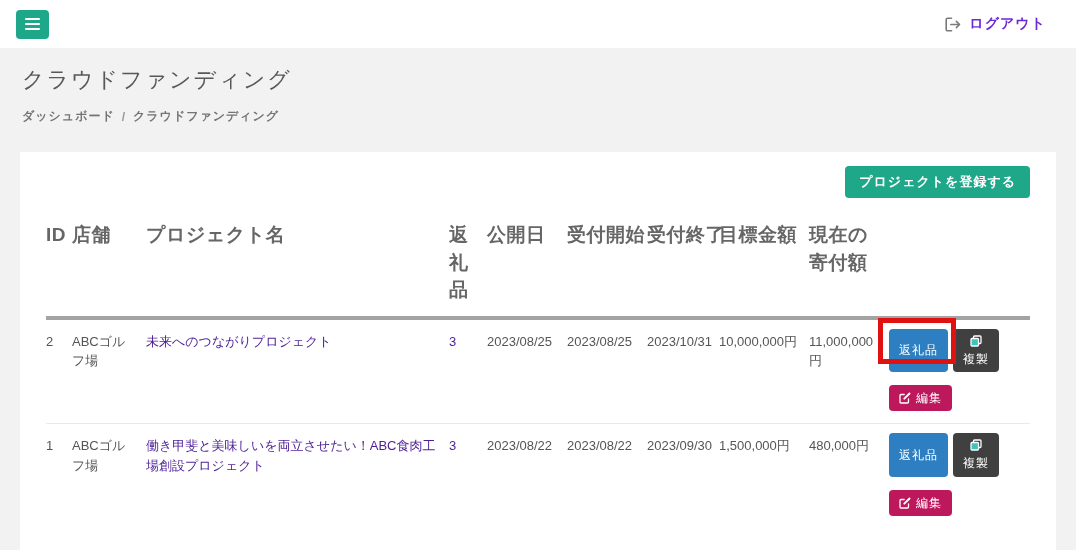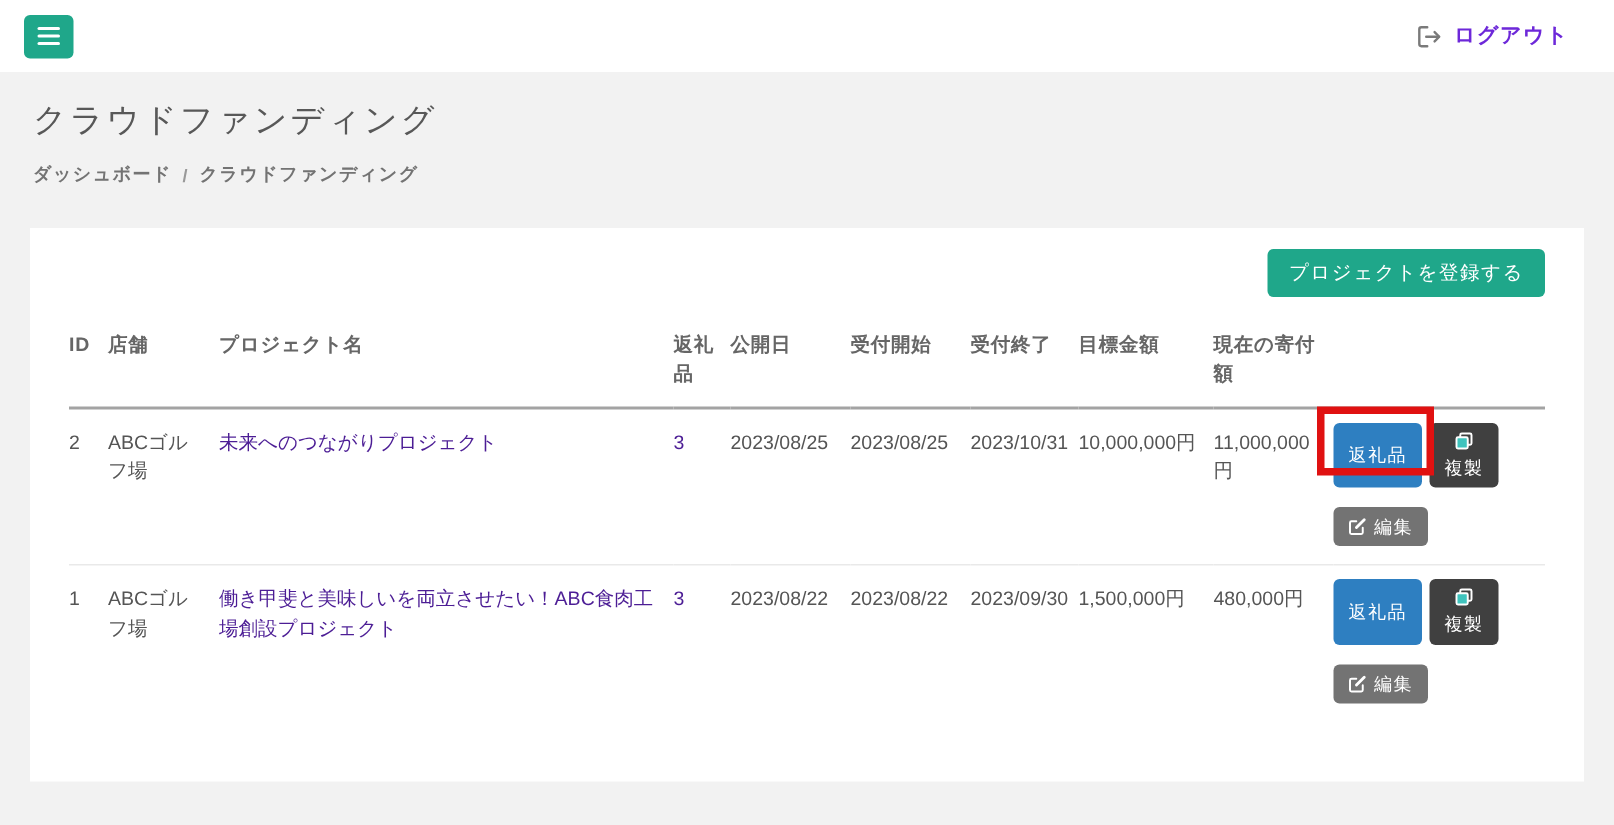--- a/index.html
+++ b/index.html
@@ -58,29 +58,30 @@
     padding: 14px 26px 40px;
     min-height: 301px;
   }
   .toolbar { display: flex; justify-content: flex-end; }
   .btn-register {
     background: #1fa78a; color: #fff;
     border: none; border-radius: 4px;
     font-size: 13px; padding: 7px 14px;
     letter-spacing: 1px; cursor: pointer;
     font-family: inherit;
+    font-weight: bold;
   }
 
   
   table { width: 100%; border-collapse: collapse; margin-top: 13px; table-layout: fixed; }
   th {
-    text-align: left; font-size: 13px; color: #666;
+    text-align: left; font-size: 19px; color: #666;
     font-weight: bold; vertical-align: top;
     padding: 10px 8px 12px 0;
-    border-bottom: 2px solid #a3a3a3;
+    border-bottom: 4px solid #a3a3a3;
     letter-spacing: 0.5px; line-height: 1.45;
   }
   td {
     font-size: 13px; color: #555; vertical-align: top;
     padding: 12px 8px 12px 0; line-height: 1.5;
   }
   tbody tr + tr td { border-top: 1px solid #e9e9e9; }
   td.date, th.date { white-space: nowrap; }
   a.link { color: #4c1d95; text-decoration: none; cursor: pointer; }
 
@@ -90,21 +91,21 @@
   .btn {
     border: none; border-radius: 4px; color: #fff;
     font-size: 12px; padding: 6px 10px;
     display: inline-flex; align-items: center; gap: 5px;
     cursor: pointer; font-family: inherit; letter-spacing: 1px;
     line-height: 1.2;
   }
   .btn svg { flex: 0 0 auto; }
   .btn-gift { background: #2e7fc1; }
   .btn-copy { background: #404040; flex-direction: column; }
-  .btn-edit { background: #737373; }
+  .btn-edit { background: #be185d; }
 
   
   .red-box {
     position: absolute;
     left: -11px; top: -2px;
     width: 78px; height: 46px;
     border: 5px solid #e01111;
     pointer-events: none;
     z-index: 5;
   }

